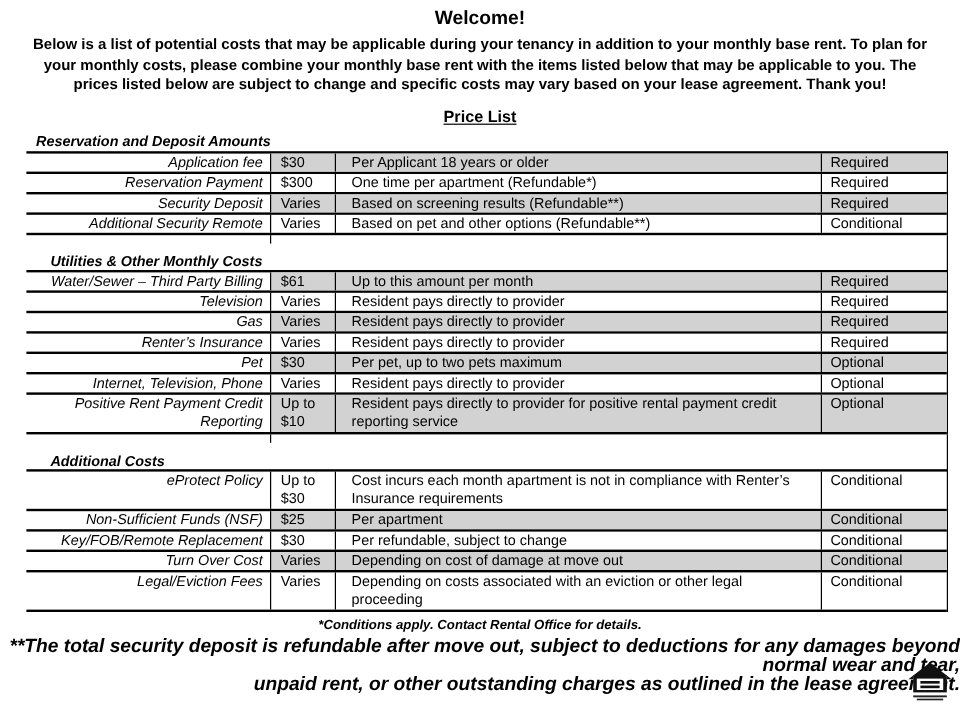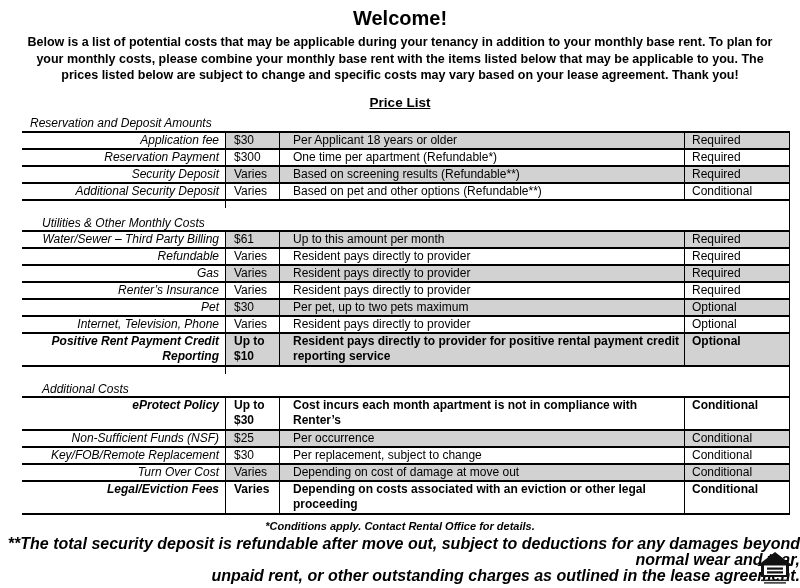--- a/index.html
+++ b/index.html
@@ -1,52 +1,52 @@
 <!DOCTYPE html>
 <html style="--shade: #d2d2d2;"><head>
 <meta charset="utf-8">
 <style>
   html,body{margin:0;padding:0;}
   body{
     width:800px;height:588px;background:#ffffff;position:relative;overflow:hidden;
     font-family:"Liberation Sans","DejaVu Sans",sans-serif;color:#000;
   }
   .doc-title{
-    text-align:center;font-size:20px;font-weight:bold;margin:7px 0 4px 0;
+    text-align:center;font-size:16px;font-weight:bold;margin:7px 0 4px 0;
   }
   .intro{
     text-align:center;font-size:12.5px;font-weight:bold;line-height:16.5px;
     white-space:pre-line;margin:0 14px;
   }
   .price-list-heading{
     text-align:center;font-size:13.5px;font-weight:bold;text-decoration:underline;
     margin:11px 0 0 0;
   }
   .table-zone{width:768px;margin-left:22px;}
   .sec-header{
-    font-size:12px;font-weight:normal;font-style:italic;padding-left:8px;
+    font-size:12px;font-weight:bold;font-style:italic;padding-left:8px;
   }
   .sec-header.first{margin:6px 0 1px 0;}
   .gap{position:relative;height:29px;}
   .gap .stub{
     position:absolute;left:203px;top:0;height:7px;width:0;
     border-left:1.5px solid #000;
   }
   .gap .right-line{
     position:absolute;right:0;top:0;bottom:0;width:0;
     border-right:1.5px solid #000;
   }
   .gap .sec-header{position:absolute;left:12px;bottom:0;padding-left:8px;}
   .ptable{
     border-top:2px solid #000;border-right:1.5px solid #000;
   }
   .prow{
     display:flex;align-items:stretch;border-bottom:2px solid #000;height:15px;justify-content:flex-end;
   }
-  .prow.tall{height:31px;font-weight:bold;}
+  .prow.tall{height:31px;}
   .cell{
     box-sizing:border-box;font-size:12px;line-height:15px;overflow:hidden;
     white-space:pre-line;
   }
   .c-item{
     width:203px;text-align:right;font-style:italic;padding-right:6px;
   }
   .c-price{
     width:55px;border-left:1.5px solid #000;border-right:1.5px solid #000;
     padding-left:8px;
@@ -90,40 +90,40 @@
         <div class="cell c-desc">One time per apartment (Refundable*)</div>
         <div class="cell c-status">Required</div>
       </div>
       <div class="prow">
         <div class="cell c-item">Security Deposit</div>
         <div class="cell c-price shade">Varies</div>
         <div class="cell c-desc shade">Based on screening results (Refundable**)</div>
         <div class="cell c-status shade">Required</div>
       </div>
       <div class="prow">
-        <div class="cell c-item">Additional Security Deposit</div>
+        <div class="cell c-item">Additional Security Remote</div>
         <div class="cell c-price">Varies</div>
         <div class="cell c-desc">Based on pet and other options (Refundable**)</div>
         <div class="cell c-status">Conditional</div>
       </div>
     </div>
     <div class="gap">
       <div class="stub"></div>
       <div class="right-line"></div>
       <div class="sec-header">Utilities &amp; Other Monthly Costs</div>
     </div>
     <div class="ptable">
       <div class="prow">
         <div class="cell c-item">Water/Sewer – Third Party Billing</div>
         <div class="cell c-price shade">$61</div>
         <div class="cell c-desc shade">Up to this amount per month</div>
         <div class="cell c-status shade">Required</div>
       </div>
       <div class="prow">
-        <div class="cell c-item">Refundable</div>
+        <div class="cell c-item">Television</div>
         <div class="cell c-price">Varies</div>
         <div class="cell c-desc">Resident pays directly to provider</div>
         <div class="cell c-status">Required</div>
       </div>
       <div class="prow">
         <div class="cell c-item">Gas</div>
         <div class="cell c-price shade">Varies</div>
         <div class="cell c-desc shade">Resident pays directly to provider</div>
         <div class="cell c-status shade">Required</div>
       </div>
@@ -165,27 +165,27 @@
         <div class="cell c-item">eProtect Policy</div>
         <div class="cell c-price">Up to
 $30</div>
         <div class="cell c-desc">Cost incurs each month apartment is not in compliance with Renter’s
 Insurance requirements</div>
         <div class="cell c-status">Conditional</div>
       </div>
       <div class="prow">
         <div class="cell c-item">Non-Sufficient Funds (NSF)</div>
         <div class="cell c-price shade">$25</div>
-        <div class="cell c-desc shade">Per occurrence</div>
+        <div class="cell c-desc shade">Per apartment</div>
         <div class="cell c-status shade">Conditional</div>
       </div>
       <div class="prow">
         <div class="cell c-item">Key/FOB/Remote Replacement</div>
         <div class="cell c-price">$30</div>
-        <div class="cell c-desc">Per replacement, subject to change</div>
+        <div class="cell c-desc">Per refundable, subject to change</div>
         <div class="cell c-status">Conditional</div>
       </div>
       <div class="prow">
         <div class="cell c-item">Turn Over Cost</div>
         <div class="cell c-price shade">Varies</div>
         <div class="cell c-desc shade">Depending on cost of damage at move out</div>
         <div class="cell c-status shade">Conditional</div>
       </div>
       <div class="prow tall">
         <div class="cell c-item">Legal/Eviction Fees</div>

